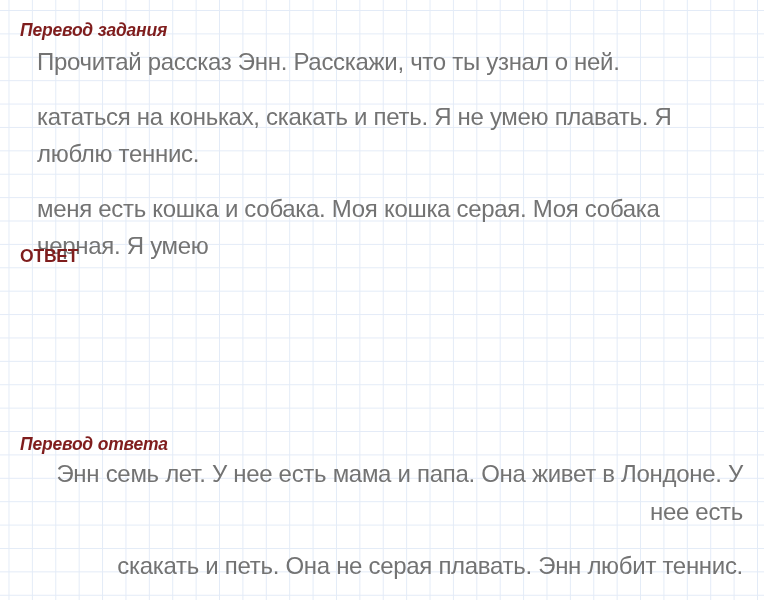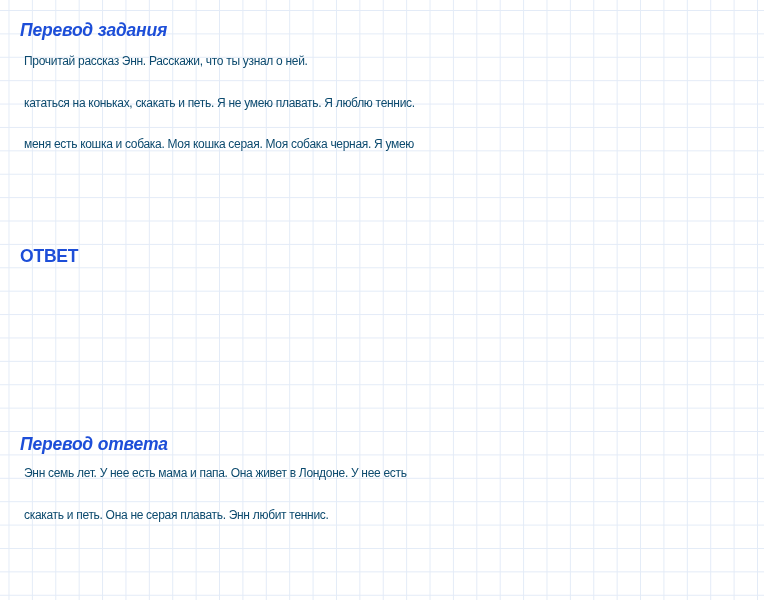--- a/index.html
+++ b/index.html
@@ -22,50 +22,50 @@
     }
     .page {
       position: absolute;
       left: 20px;
       top: 0;
       width: 740px;
     }
     .heading {
       font-size: 17.5px;
       line-height: 22px;
-      color: #1d4ed8;
+      color: #7f1d1d;
       margin: 0;
       letter-spacing: -0.2px;
     }
     .heading.italic {
       font-style: italic;
       font-weight: bold;
     }
     .heading.bold {
       font-weight: bold;
     }
     .para {
-      font-size: 12px;
+      font-size: 24px;
       line-height: 37.6px;
-      margin: 4px;
-      color: #0c4a6e;
+      margin: 17px;
+      color: #737373;
       letter-spacing: -0.3px;
       word-spacing: 0px;
     }
     .section {
       position: absolute;
       left: 0;
       width: 740px;
     }
     #sec-task { top: 19px; }
     #sec-task .para { margin-top: 2px; }
     #sec-answer { top: 245px; }
     #sec-answer .para { margin-top: 0px; }
     #sec-translation { top: 433px; }
-    #sec-translation .para { margin-top: 0px; }
+    #sec-translation .para { margin-top: 0px; text-align: right; }
   </style>
 </head>
 <body>
 
 <div class="page">
 
   <div class="section" id="sec-task">
     <p class="heading italic">Перевод задания</p>
     <div>
       <p class="para">Прочитай рассказ Энн. Расскажи, что ты узнал о ней.</p>

